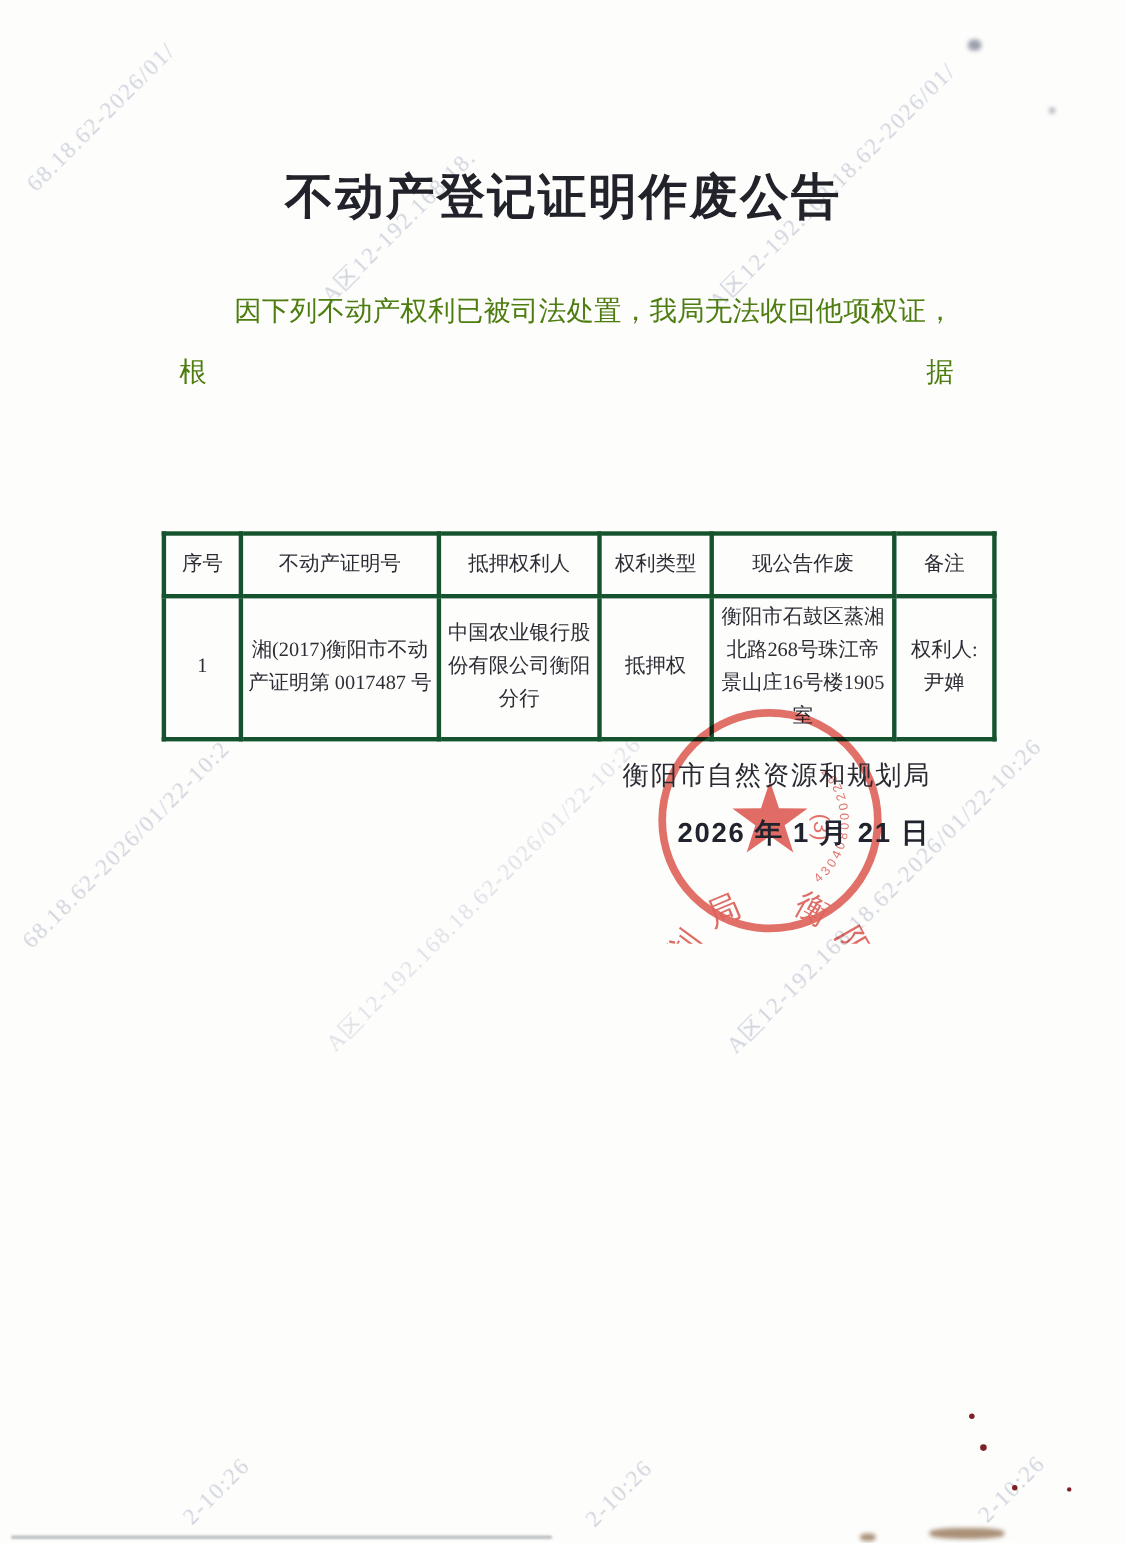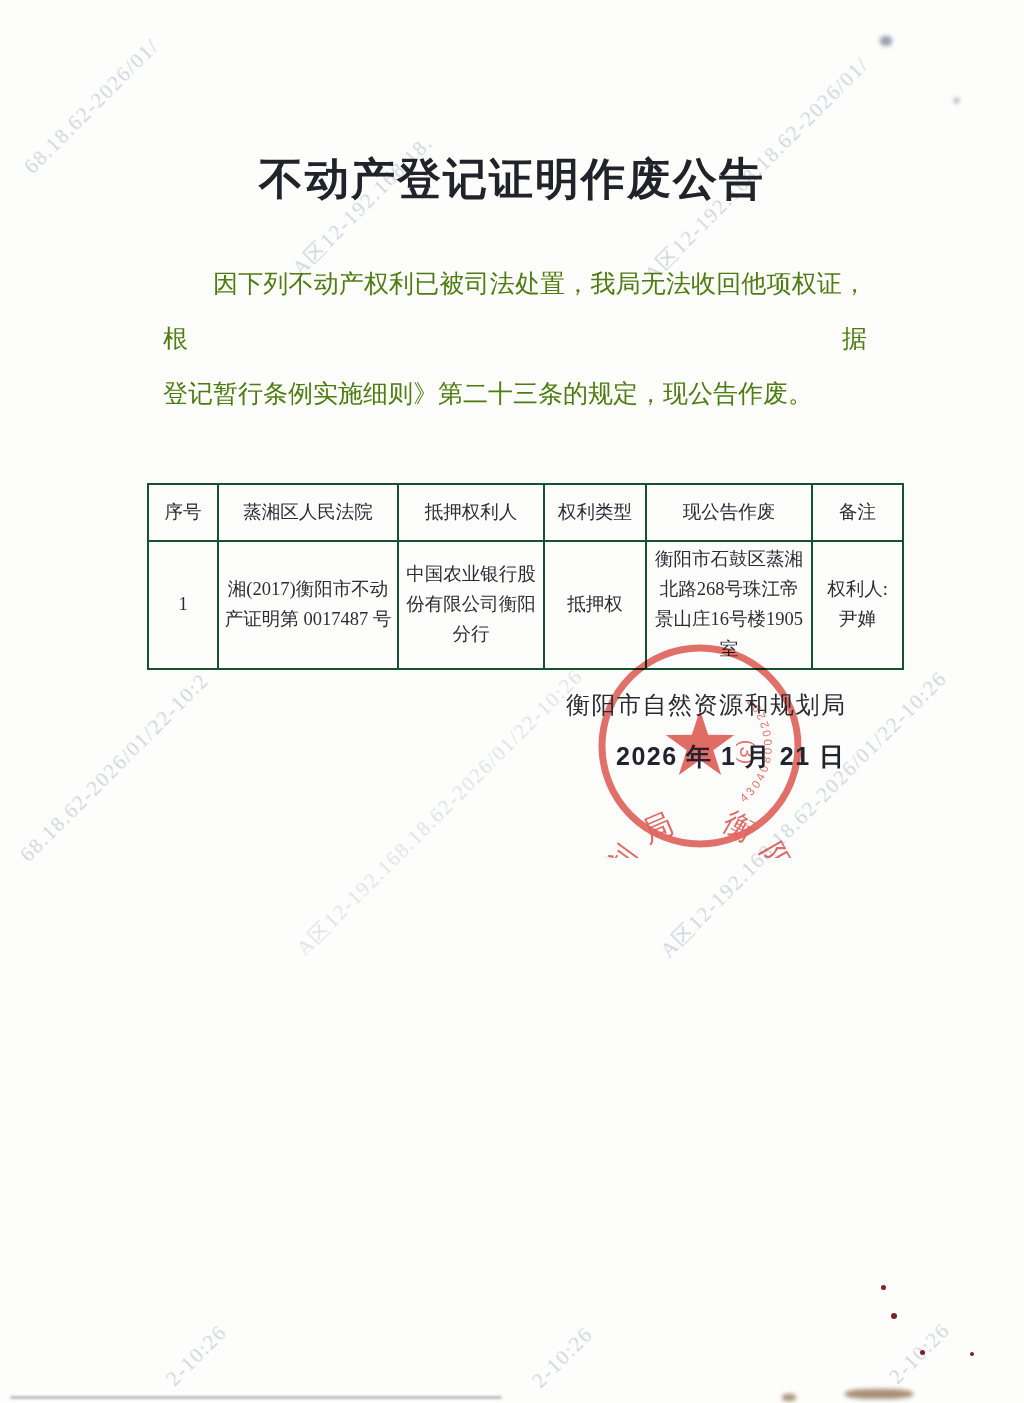--- a/index.html
+++ b/index.html
@@ -64,21 +64,21 @@
   
   .table-wrap { position: absolute; top: 483px; left: 147px; z-index: 2; }
   table.notice {
     border-collapse: collapse;
     table-layout: fixed;
     width: 755px;
     font-size: 18.5px;
     color: #2c2c34;
   }
   table.notice th, table.notice td {
-    border: 2px solid #14532d;
+    border: 4px solid #14532d;
     text-align: center;
     vertical-align: middle;
     font-weight: normal;
     padding: 3px 4px;
     line-height: 1.62;
   }
   table.notice tr.hdr { height: 57px; }
   table.notice tr.row { height: 96px; }
 
   
@@ -135,37 +135,36 @@
   <span class="wm faint" style="left:300px; top:938px;">A区12-192.168.18.62-2026/01/22-10:26</span>
   <span class="wm" style="left:664px; top:940px;">A区12-192.168.18.62-2026/01/22-10:26</span>
   <span class="wm" style="left:170px; top:1370px;">2-10:26</span>
   <span class="wm" style="left:536px; top:1372px;">2-10:26</span>
   <span class="wm" style="left:893px; top:1368px;">2-10:26</span>
 
   <div class="title">不动产登记证明作废公告</div>
 
   <div class="body-text">
     <div class="line just indent">因下列不动产权利已被司法处置，我局无法收回他项权证，根据</div>
-    <div class="line">登记暂行条例实施细则》第二十三条的规定，现公告作废。</div>
   </div>
 
   <div class="table-wrap">
     <table class="notice">
       <colgroup>
         <col style="width:70px">
           <col style="width:180px">
           <col style="width:146px">
         <col style="width:102px">
           <col style="width:166px">
           <col style="width:91px">
       </colgroup>
       <tbody>
           <tr class="hdr">
         <th>序号</th>
-        <th>蒸湘区人民法院</th>
+        <th>不动产证明号</th>
         <th>抵押权利人</th>
         <th>权利类型</th>
         <th>现公告作废</th>
         <th>备注</th>
       </tr>
       <tr class="row">
         <td>1</td>
         <td>湘(2017)衡阳市不动产证明第 0017487 号</td>
         <td>中国农业银行股份有限公司衡阳分行</td>
         <td>抵押权</td>

